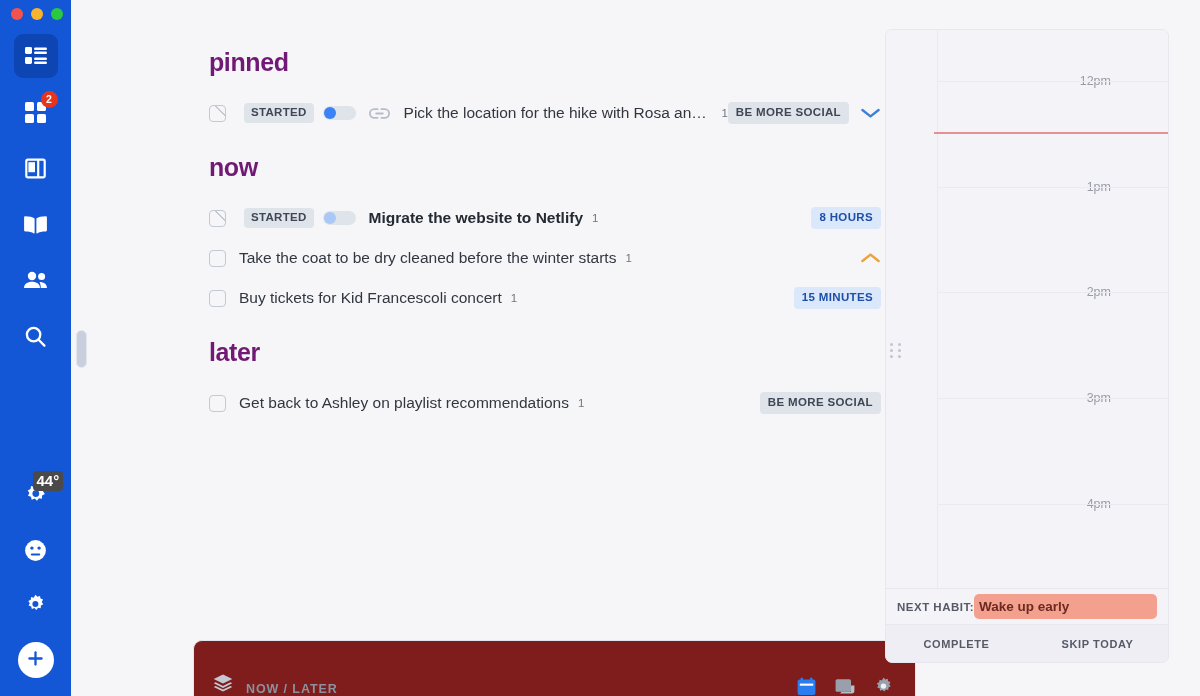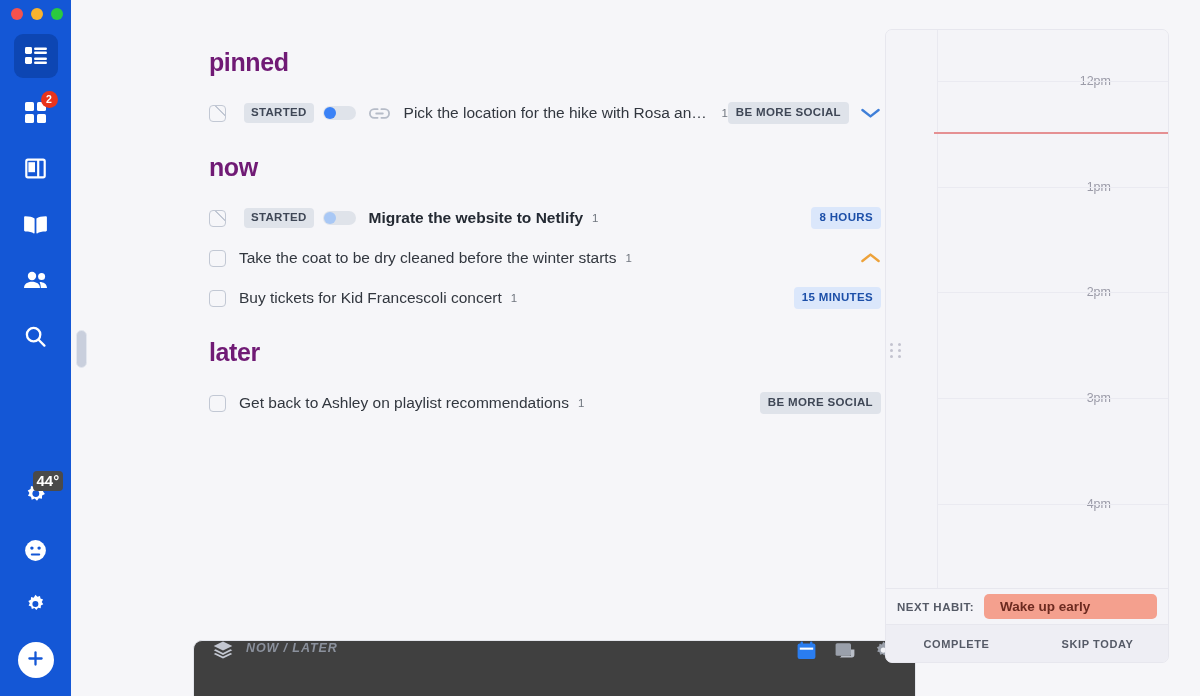--- a/index.html
+++ b/index.html
@@ -131,23 +131,23 @@
     padding: 5px 8px; border-radius: 4px; line-height: 1; white-space: nowrap;
   }
   .pill.gray { background: #dfe3ea; color: #3f4756; }
   .pill.blue { background: #dbe7fb; color: #1c4fa8; }
 
   .chev { display: flex; align-items: center; }
 
   
   .composer {
     position: absolute; left: 122px; bottom: 0; width: 723px; height: 56px;
-    background: #404040; border: 1px solid #e4e6ec; border-bottom: none;
+    background: #7f1d1d; border: 1px solid #e4e6ec; border-bottom: none;
     border-radius: 9px 9px 0 0;
-    display: flex; align-items: flex-start; padding: 0 22px 0 19px; font-style: italic;
+    display: flex; align-items: flex-end; padding: 0 22px 0 19px;
   }
   .composer-label {
     margin-left: 13px; font-size: 12.5px; font-weight: bold;
     letter-spacing: 0.9px; color: #8b919d;
   }
   .composer-icons { margin-left: auto; display: flex; align-items: center; gap: 19px; }
   .cicon { cursor: pointer; display: flex; align-items: center; }
 
   
   .right-panel {
@@ -184,24 +184,24 @@
     position: absolute; left: 0; right: 0; bottom: 38px; height: 36px;
     border-top: 1px solid #e7e7ee;
     display: flex; align-items: center; padding: 0 11px;
     background: #f4f4f8;
   }
   .habit-label {
     font-size: 11.5px; font-weight: bold; letter-spacing: 0.5px; color: #555a66;
     white-space: nowrap;
   }
   .habit-chip {
-    margin-left: 10px; flex: 1 1 auto;
+    flex: 1 1 auto;
     background: #f4a08e; color: #6c2a20;
     font-size: 13.5px; font-weight: bold;
-    border-radius: 5px; padding: 5px 16px; line-height: 1.15;
+    border-radius: 5px; padding: 5px 5px; line-height: 1.15;
     white-space: nowrap; overflow: hidden; text-overflow: ellipsis;
   }
   .habit-actions {
     position: absolute; left: 0; right: 0; bottom: 0; height: 38px;
     border-top: 1px solid #e7e7ee;
     background: #eeeef4;
     display: flex; align-items: center;
   }
   .habit-btn {
     flex: 1 1 50%; text-align: center;

